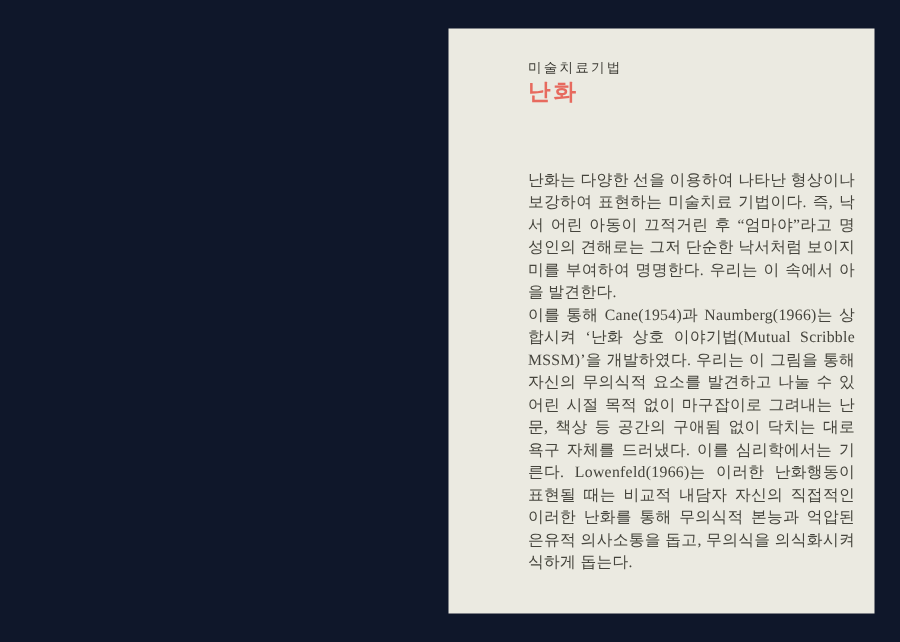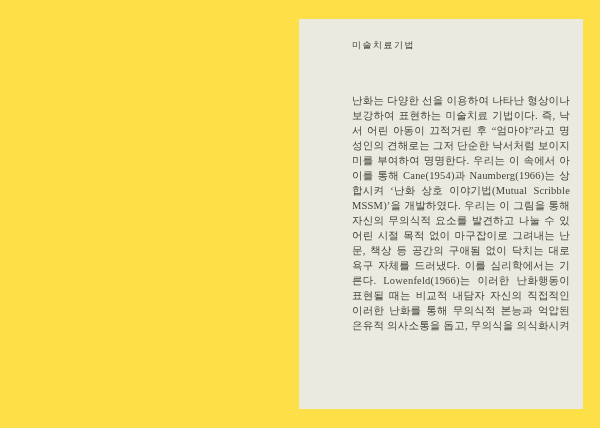--- a/index.html
+++ b/index.html
@@ -62,47 +62,50 @@
     height: 15px;
     overflow: hidden;
   }
   .line.last {
     text-align-last: left;
   }
 </style>
 </head>
 <body>
 
-<div class="page" style="background: #fde047;">
+<div class="page" style="background: #0f172a;">
   <div class="card" style="background: rgb(235, 234, 225);">
     <div class="content">
       <div class="kicker">미술치료기법</div>
+      <div class="title" style="color: rgb(231, 106, 94);">난화</div>
       <div class="article" style="color: rgb(69, 68, 60);">
           <div class="para">
             <div class="line">난화는 다양한 선을 이용하여 나타난 형상이나 이미지를 찾아서</div>
             <div class="line">보강하여 표현하는 미술치료 기법이다. 즉, 낙서(Scribble) 의미로</div>
             <div class="line">서 어린 아동이 끄적거린 후 “엄마야”라고 명명하는 난화와 같다.</div>
             <div class="line">성인의 견해로는 그저 단순한 낙서처럼 보이지만, 어린 아동은 의</div>
             <div class="line">미를 부여하여 명명한다. 우리는 이 속에서 아동의 무의식적 본능</div>
+            <div class="line last">을 발견한다.</div>
           </div>
           <div class="para">
             <div class="line">이를 통해 Cane(1954)과 Naumberg(1966)는 상호 이야기를 결</div>
             <div class="line">합시켜 ‘난화 상호 이야기법(Mutual Scribble Story Marking;</div>
             <div class="line">MSSM)’을 개발하였다. 우리는 이 그림을 통해 이야기를 만들고</div>
             <div class="line last">자신의 무의식적 요소를 발견하고 나눌 수 있다.</div>
           </div>
           <div class="para">
             <div class="line">어린 시절 목적 없이 마구잡이로 그려내는 난화는 벽, 방바닥, 창</div>
             <div class="line">문, 책상 등 공간의 구애됨 없이 닥치는 대로 그림으로써 표현의</div>
             <div class="line">욕구 자체를 드러냈다. 이를 심리학에서는 기능적 쾌락이라고 부</div>
             <div class="line">른다. Lowenfeld(1966)는 이러한 난화행동이 자유로운 행위에서</div>
             <div class="line">표현될 때는 비교적 내담자 자신의 직접적인 감정이 나타난 그림</div>
           </div>
           <div class="para">
             <div class="line last">이러한 난화를 통해 무의식적 본능과 억압된 정서가 표출된다.</div>
           </div>
           <div class="para">
             <div class="line">은유적 의사소통을 돕고, 무의식을 의식화시켜 자신의 문제를 인</div>
+            <div class="line last">식하게 돕는다.</div>
           </div>
         </div>
     </div>
   </div>
 </div>
 
 </body></html>

